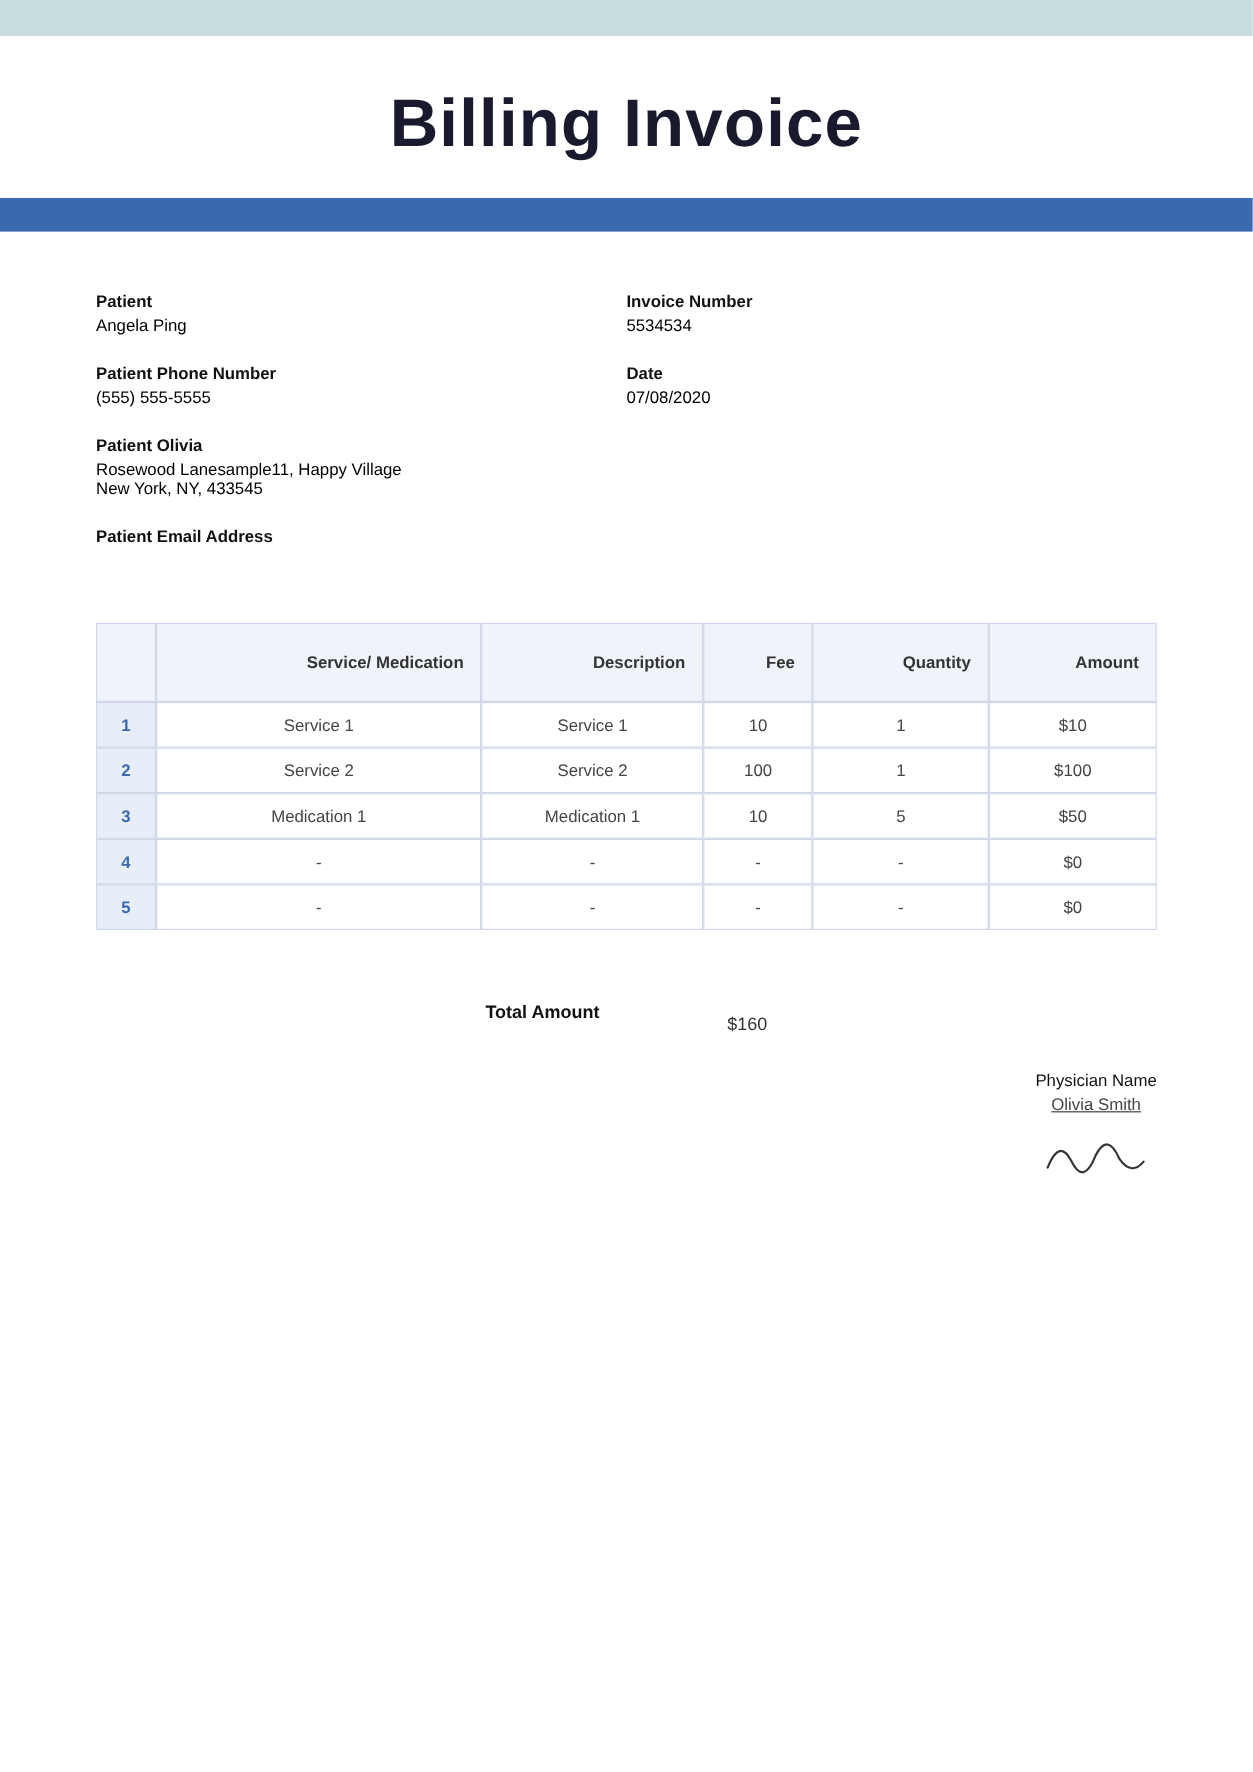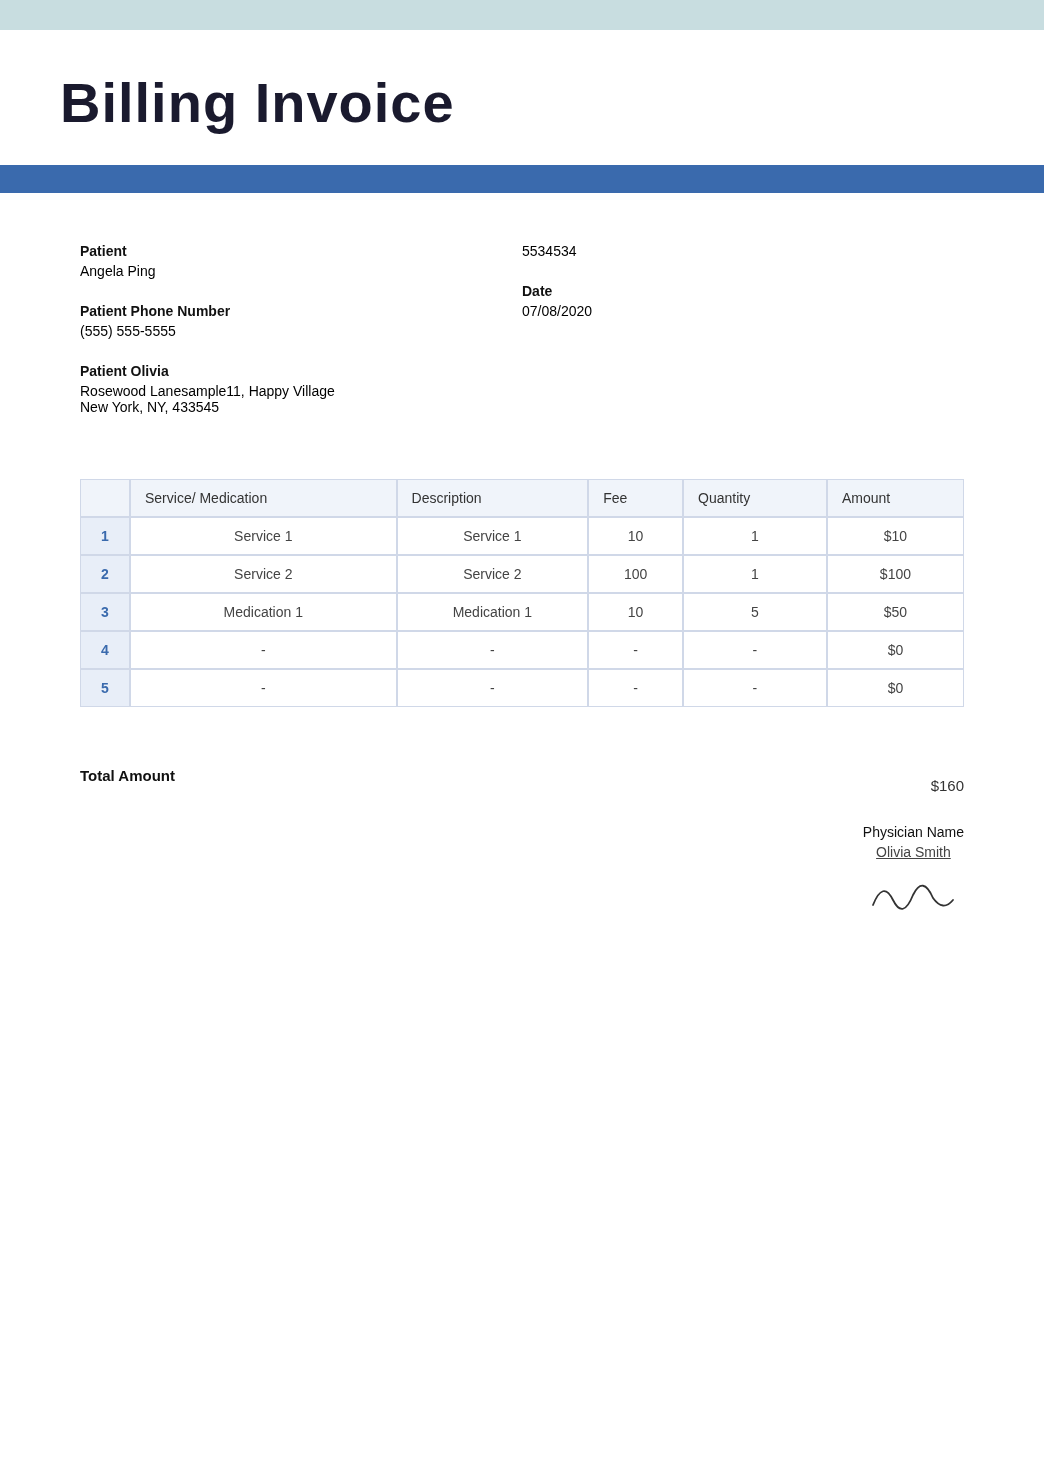--- a/index.html
+++ b/index.html
@@ -17,21 +17,21 @@
     }
 
     .header-top {
       background-color: #c8dde0;
       height: 30px;
       width: 100%;
     }
 
     .title-section {
       display: flex;
-      justify-content: flex-start;
+      justify-content: center;
       padding: 40px 60px 30px 60px;
     }
 
     .invoice-title {
       font-size: 56px;
       font-weight: 900;
       color: #1a1a2e;
       letter-spacing: 1px;
     }
 
@@ -89,43 +89,43 @@
     table {
       width: 100%;
       border-collapse: separate;
       border-spacing: 0;
       font-size: 14px;
     }
 
     thead tr th {
       background-color: #f0f4fa;
       border: 1px solid #d0d8e8;
-      padding: 10px 14px;
-      text-align: left;
-      font-weight: 400;
+      padding: 24px 14px;
+      text-align: right;
+      font-weight: 700;
       color: #333;
     }
 
     tbody tr td {
       border: 1px solid #d0d8e8;
       padding: 10px 14px;
       text-align: center;
       color: #444;
     }
 
     .row-num-cell {
       background-color: #e8eef8;
       color: #3a6aad;
       font-weight: 600;
       width: 50px;
     }
 
     .total-section {
       display: flex;
-      justify-content: space-between;
+      justify-content: center;
       padding: 30px 80px 10px 80px;
       align-items: center;
       gap: 80px;
     }
 
     .total-label {
       font-weight: 700;
       font-size: 15px;
       color: #111;
     }
@@ -191,25 +191,27 @@
     <div class="info-block">
       <div class="info-label">Patient Phone Number</div>
       <div class="info-value">(555) 555-5555</div>
     </div>
     <div class="info-block">
       <div class="info-label">Patient Olivia</div>
       <div class="info-value">Rosewood Lanesample11, Happy Village</div>
       <div class="info-value">New York, NY, 433545</div>
     </div>
     <div class="info-block">
+      <div class="info-label">Patient Email Address</div>
     </div>
   </div>
 
   <div class="info-right">
     <div class="info-block">
+      <div class="info-label">Invoice Number</div>
       <div class="info-value">5534534</div>
     </div>
     <div class="info-block">
       <div class="info-label">Date</div>
       <div class="info-value">07/08/2020</div>
     </div>
   </div>
 </div>
 
 <div class="item-info-section">

